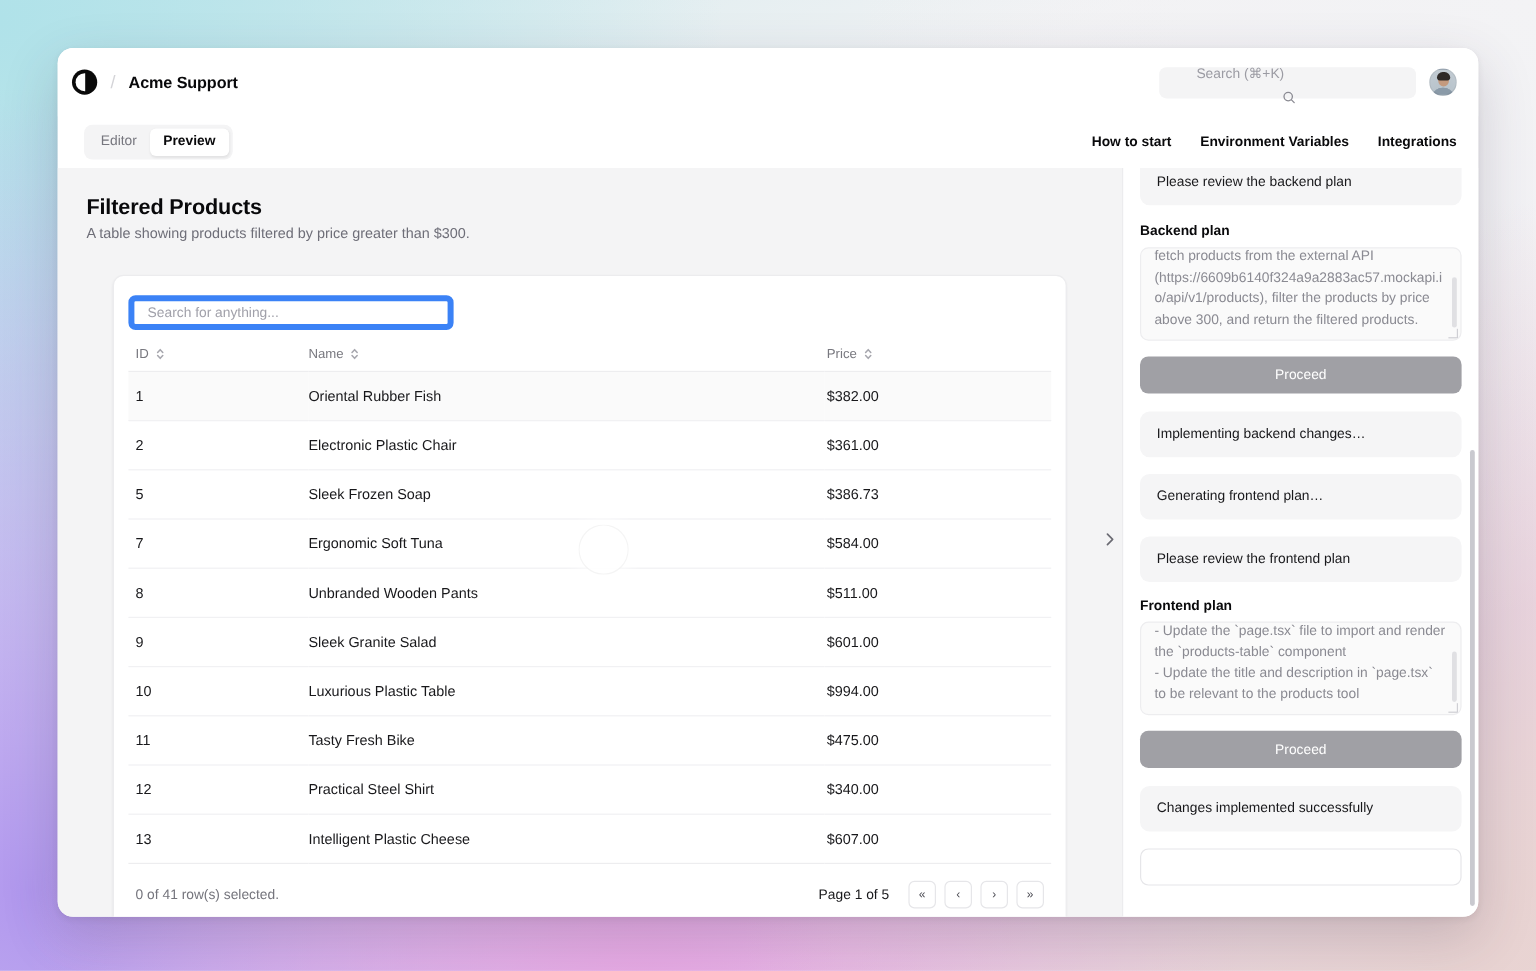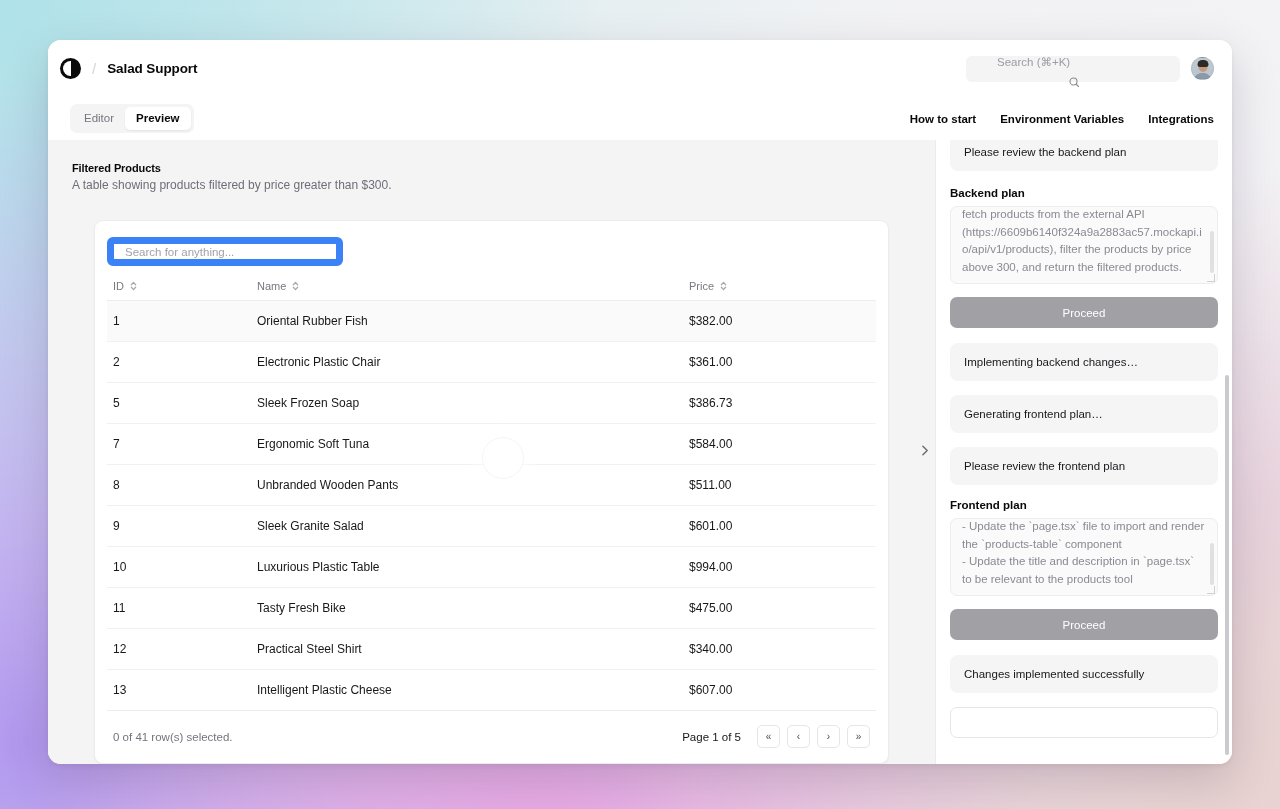--- a/index.html
+++ b/index.html
@@ -99,32 +99,32 @@
 
   
   .body-split { flex: 1; display: flex; min-height: 0; position: relative; }
 
   
   .canvas {
     flex: 1; min-width: 0; background: #f4f4f5;
     padding: 22px 0 0 0; overflow: hidden; position: relative;
   }
   .page-head { padding: 0 24px 0 24px; }
-  .page-title { font-size: 11px; font-weight: 700; color: #09090b; letter-spacing: -0.1px; }
+  .page-title { font-size: 18px; font-weight: 700; color: #09090b; letter-spacing: -0.1px; }
   .page-desc { font-size: 12px; color: #6e6e78; margin-top: 4px; }
 
   .card {
     margin: 28px auto 0 auto; width: 795px;
     background: #fff; border-radius: 9px;
     border: 1px solid #ececee;
     box-shadow: 0 1px 2px rgba(0,0,0,.04);
     padding: 16px 12px 0 12px;
   }
   .table-search {
-    width: 236px; height: 29px; border: 7px solid #3b82f6;
+    width: 271px; height: 29px; border: 5px solid #3b82f6;
     border-radius: 6px; padding: 0 11px; display: flex; align-items: center;
   }
   .table-search input {
     border: 0; outline: none; background: transparent; width: 100%;
     font-family: inherit; font-size: 11.5px; color: #3f3f46;
   }
   .table-search input::placeholder { color: #a1a1aa; }
 
   table { width: 100%; border-collapse: collapse; margin-top: 14px; }
   thead th {
@@ -229,21 +229,21 @@
 </style>
 </head>
 <body>
 
 <div class="window">
 
   <div class="topbar">
     <div class="brand">
       <div class="logo"></div>
       <span class="slash">/</span>
-      <span class="app-title">Salad Support</span>
+      <span class="app-title">Acme Support</span>
     </div>
     <div class="topbar-right">
       <div class="searchbox">
         <input type="text" placeholder="Search (⌘+K)" style="">
         <span>
           <svg width="12" height="12" viewBox="0 0 24 24" fill="none" stroke="#8b8b93" stroke-width="2.2" stroke-linecap="round">
             <circle cx="11" cy="11" r="7"></circle>
               <line x1="16.5" y1="16.5" x2="21" y2="21"></line>
           </svg>
         </span>

